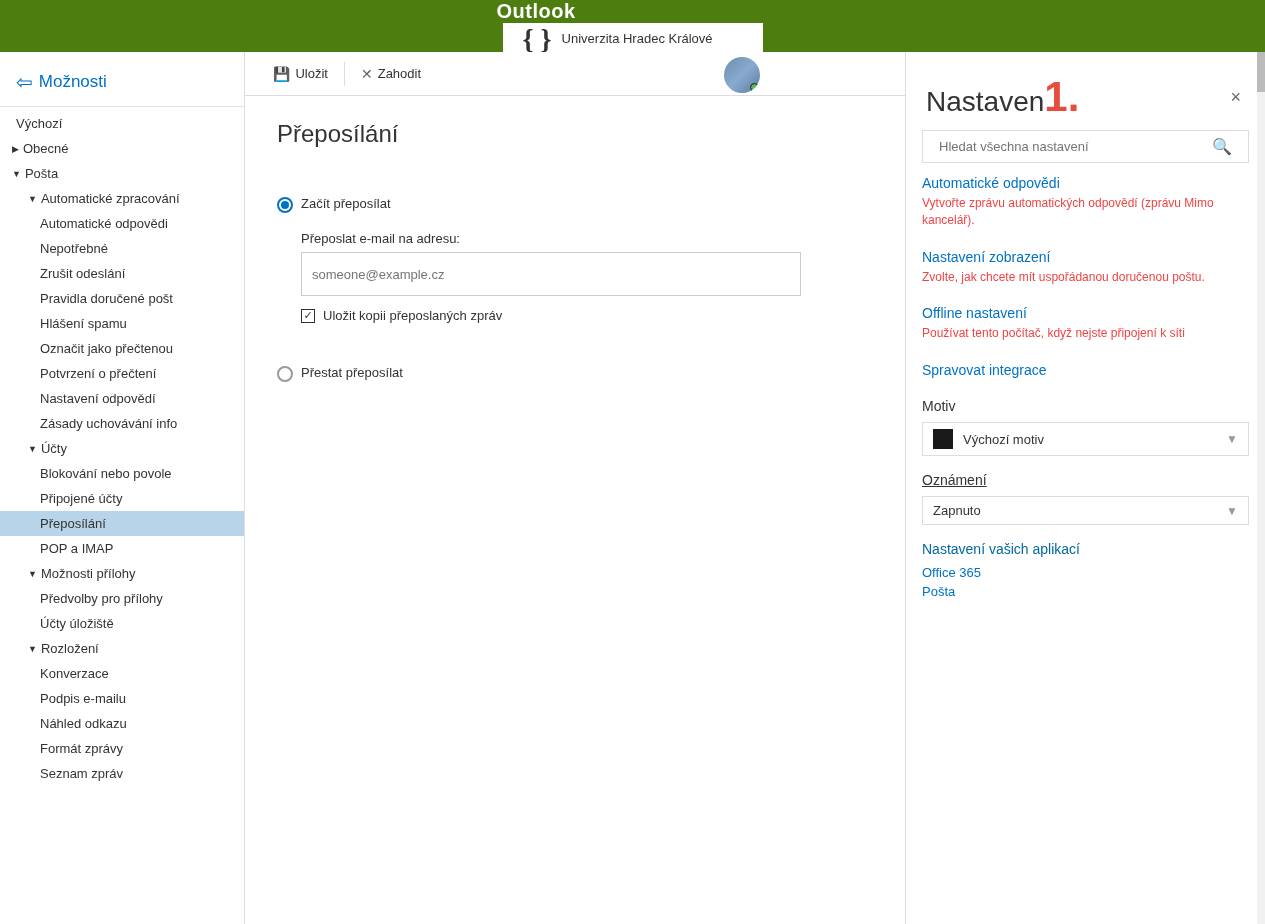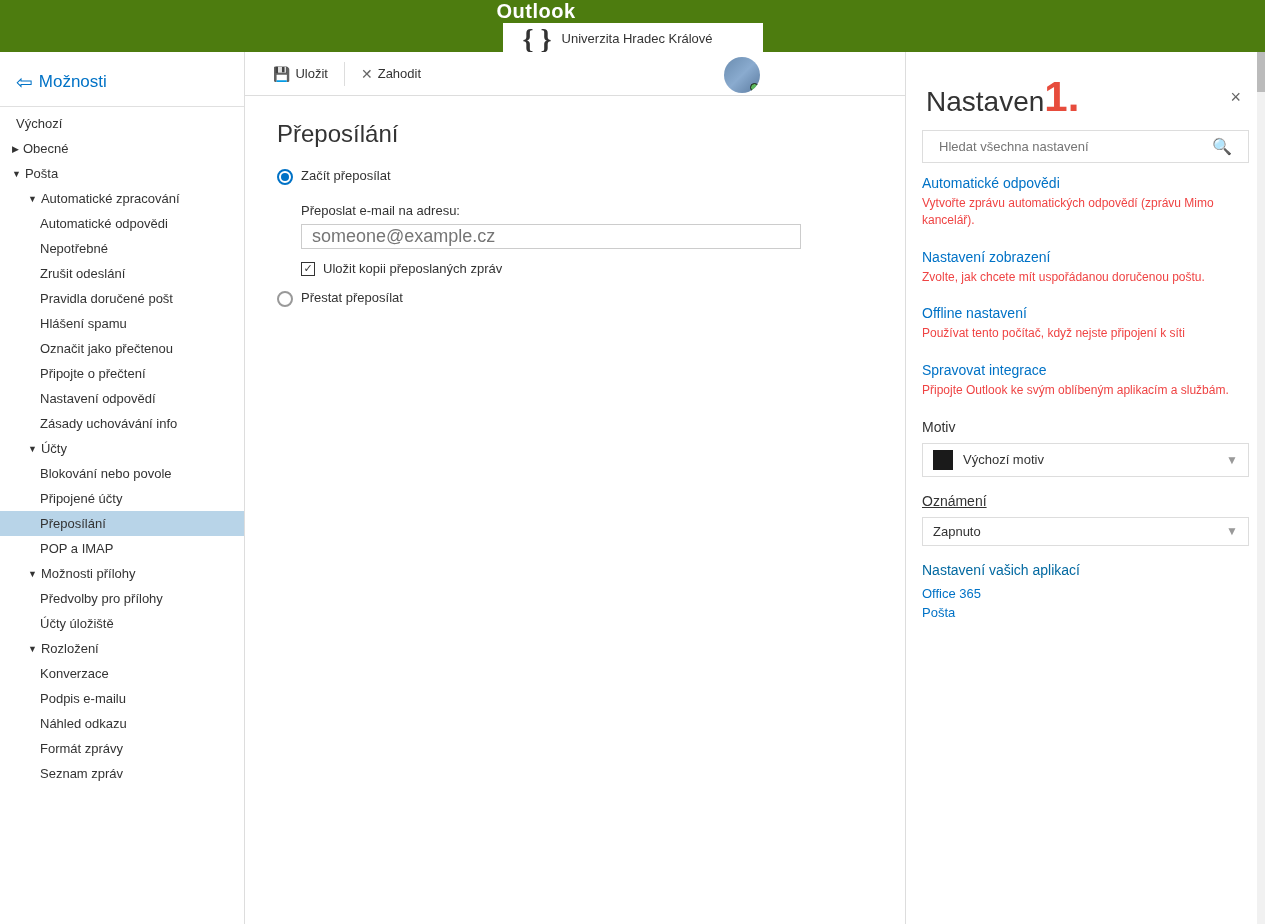--- a/index.html
+++ b/index.html
@@ -102,35 +102,35 @@
     .toolbar-btn .icon { font-size: 14px; color: #666; }
     .toolbar-separator { width: 1px; height: 24px; background: #ddd; margin: 0 4px; }
 
     .content-body { padding: 24px 32px; flex: 1; overflow-y: auto; }
     .page-title {
       font-size: 24px; font-weight: 300; color: #333; margin-bottom: 20px;
     }
 
     
     .radio-group { display: flex; flex-direction: column; gap: 14px; }
-    .radio-item { display: flex; align-items: flex-start; gap: 8px; }
+    .radio-item { display: flex; align-items: flex-start; gap: 8px; margin-top: 28px; }
     .radio-input {
       width: 16px; height: 16px; border: 2px solid #0072c6; border-radius: 50%;
       display: flex; align-items: center; justify-content: center; flex-shrink: 0; margin-top: 1px;
     }
     .radio-input.checked::after {
       content: ''; width: 8px; height: 8px; background: #0072c6; border-radius: 50%;
     }
     .radio-input.unchecked { border-color: #999; }
 
     .forward-section { margin-left: 24px; margin-top: 4px; }
     .forward-label { font-size: 13px; color: #333; margin-bottom: 6px; }
     .forward-input {
-      width: 500px; border: 1px solid #ccc; padding: 6px 10px; font-size: 18px;
-      color: #999; outline: none; height: 25px;
+      width: 500px; border: 1px solid #ccc; padding: 6px 10px; font-size: 13px;
+      color: #999; outline: none; height: 44px;
     }
 
     .checkbox-item { display: flex; align-items: center; gap: 8px; margin-top: 12px; }
     .checkbox {
       width: 14px; height: 14px; border: 1px solid #999; background: #fff;
       display: flex; align-items: center; justify-content: center; flex-shrink: 0;
     }
     .checkbox.checked { background: #fff; border-color: #333; }
     .checkbox.checked::after { content: '✓'; font-size: 11px; color: #333; line-height: 1; }
     .checkbox-label { font-size: 13px; color: #333; }
@@ -280,21 +280,21 @@
       <span class="triangle">▼</span>
       <span>Automatické zpracování</span>
     </div>
 
     <div class="nav-item nav-child2">Automatické odpovědi</div>
     <div class="nav-item nav-child2">Nepotřebné</div>
     <div class="nav-item nav-child2">Zrušit odeslání</div>
     <div class="nav-item nav-child2">Pravidla doručené pošt</div>
     <div class="nav-item nav-child2">Hlášení spamu</div>
     <div class="nav-item nav-child2">Označit jako přečtenou</div>
-    <div class="nav-item nav-child2">Připojte o přečtení</div>
+    <div class="nav-item nav-child2">Potvrzení o přečtení</div>
     <div class="nav-item nav-child2">Nastavení odpovědí</div>
     <div class="nav-item nav-child2">Zásady uchovávání info</div>
 
     <div class="nav-group-header nav-child">
       <span class="triangle">▼</span>
       <span>Účty</span>
     </div>
 
     <div class="nav-item nav-child2">Blokování nebo povole</div>
     <div class="nav-item nav-child2">Připojené účty</div>
@@ -386,21 +386,20 @@
         <div class="panel-section-desc">Zvolte, jak chcete mít uspořádanou doručenou poštu.</div>
       </div>
 
       <div class="panel-section">
         <div class="panel-section-title">Offline nastavení</div>
         <div class="panel-section-desc">Používat tento počítač, když nejste připojení k síti</div>
       </div>
 
       <div class="panel-section">
         <div class="panel-section-title">Spravovat integrace</div>
-        <div class="panel-section-desc">Připojte Outlook ke svým oblíbeným aplikacím a službám.</div>
       </div>
 
       <div class="motiv-section">
         <div class="motiv-label">Motiv</div>
         <div class="motiv-select">
           <div class="motiv-color" style="background: #1a1a1a;"></div>
           <div class="motiv-text">Výchozí motiv</div>
           <div class="motiv-arrow">▼</div>
         </div>
       </div>

